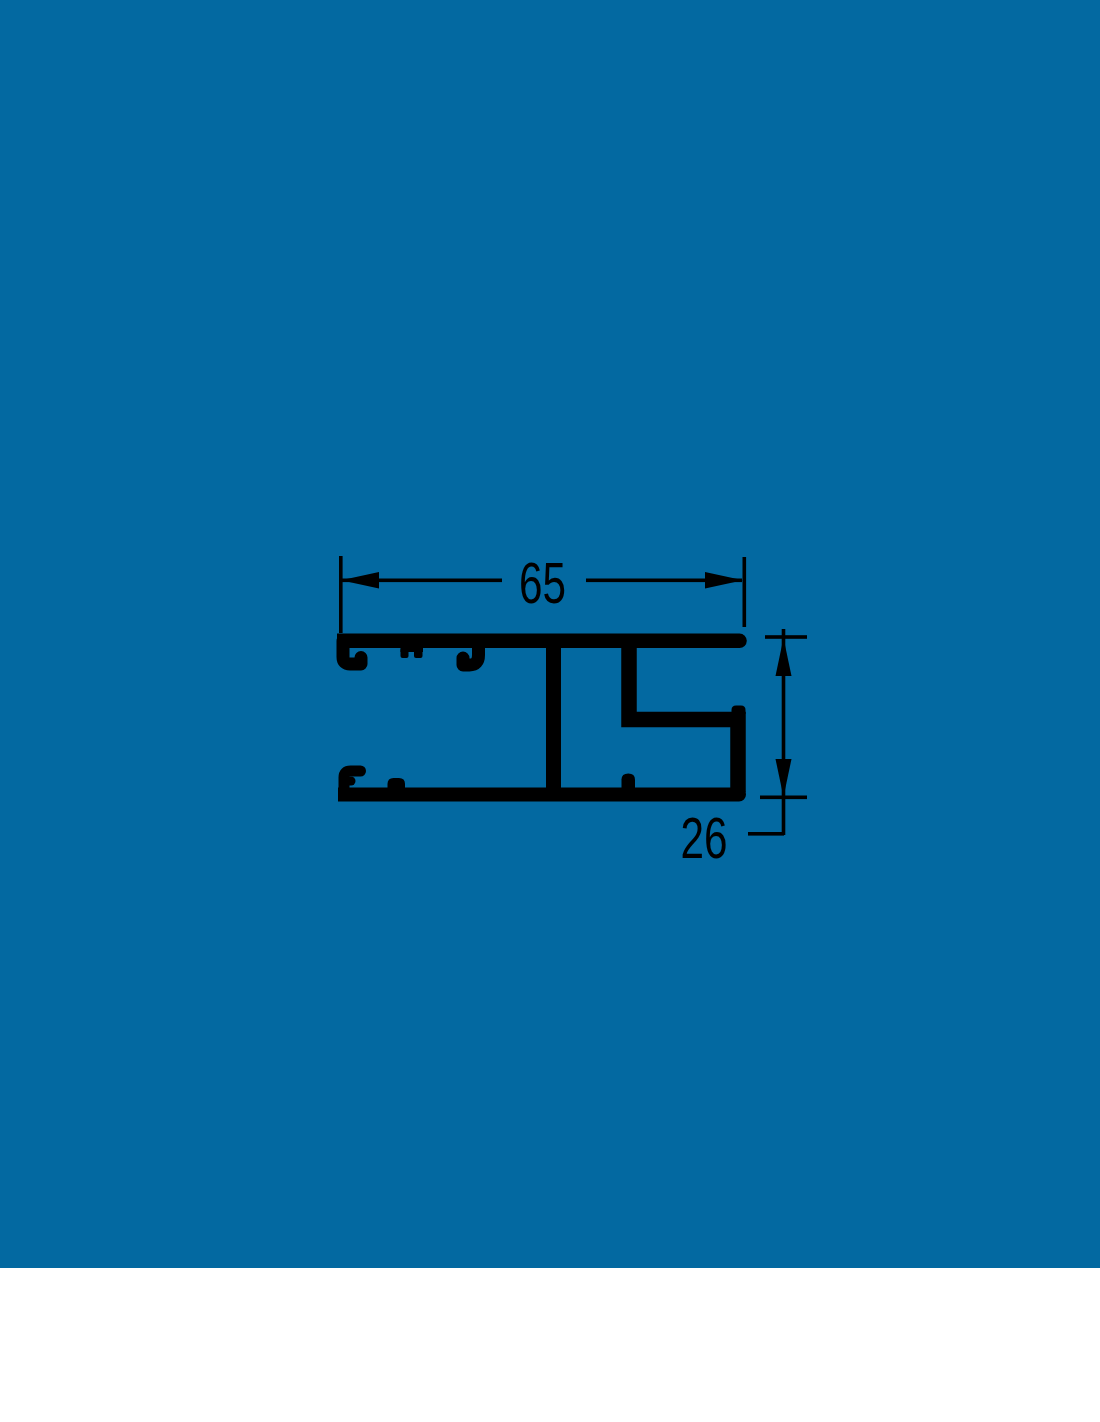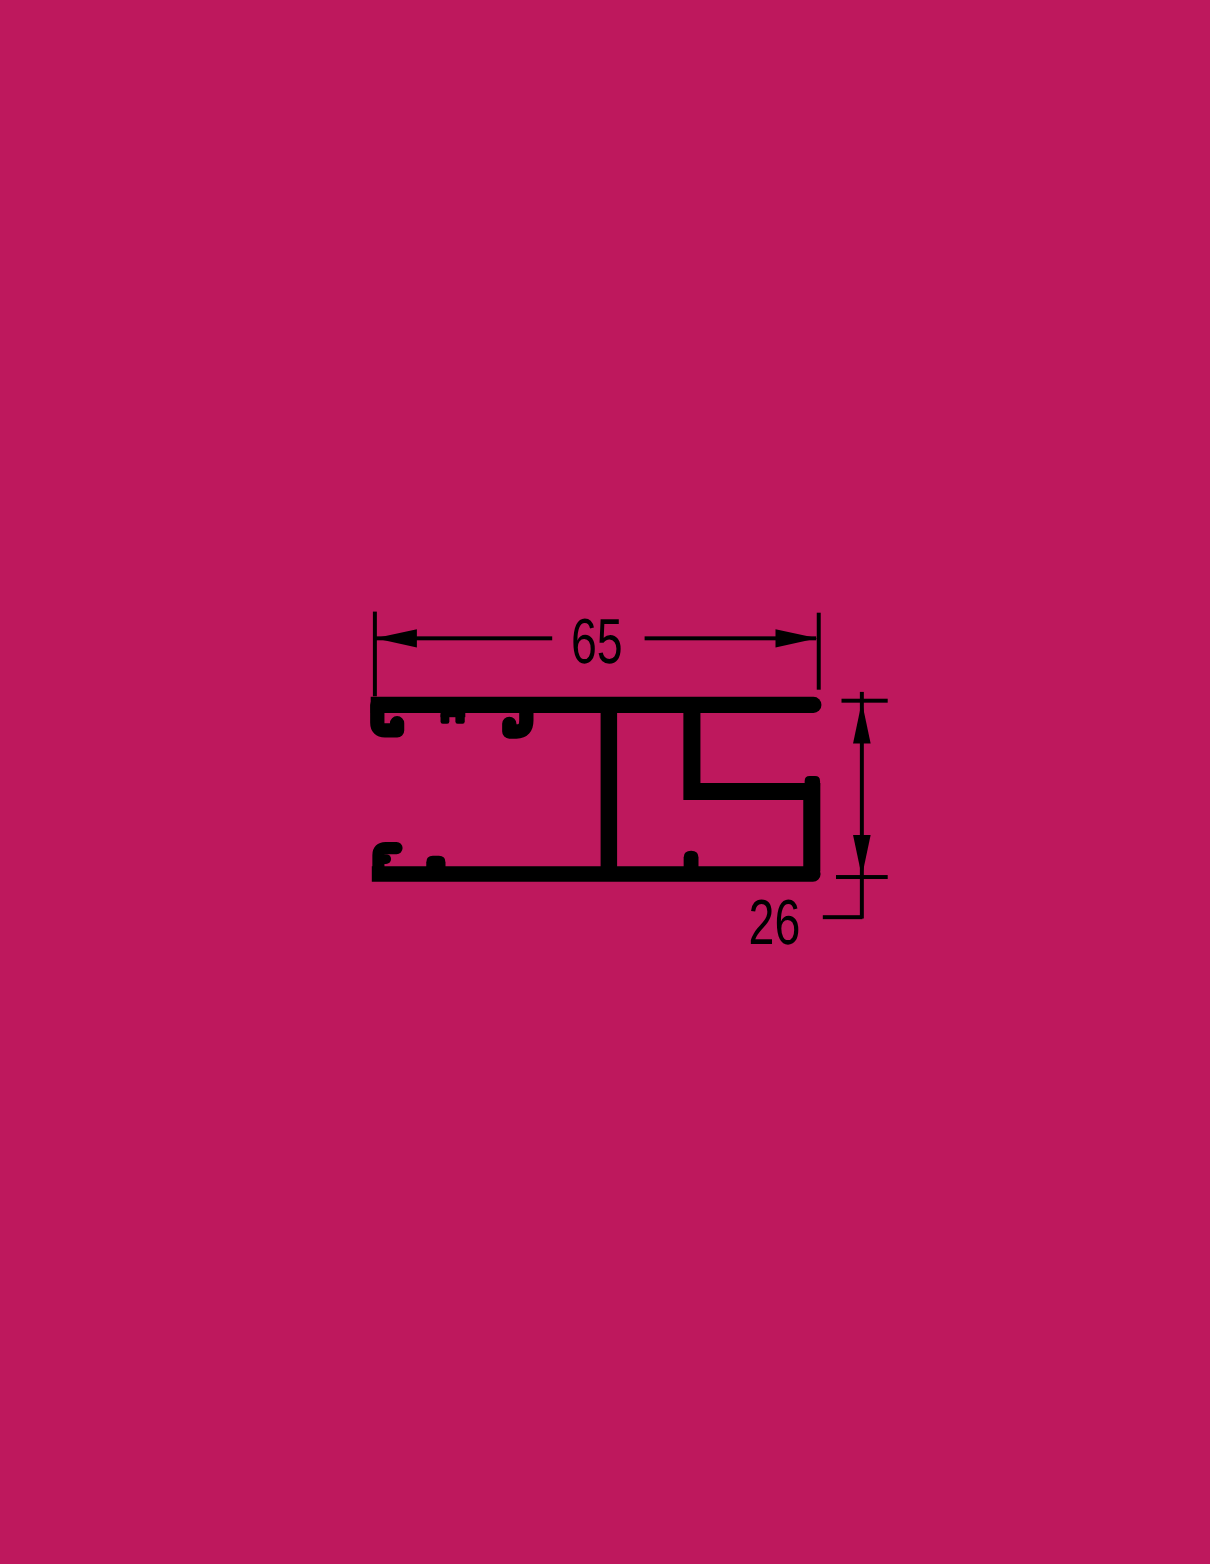--- a/index.html
+++ b/index.html
@@ -8,22 +8,22 @@
   }
   body {
     width: 1100px;
     height: 1422px;
     background: #ffffff;
     overflow: hidden;
   }
   .canvas {
     position: relative;
     width: 1100px;
-    height: 1422px;
-    background: #be185d;
+    height: 1268px;
+    background: #0369a1;
   }
   svg { display: block; }
   .dim-text {
     font-family: "Liberation Sans", sans-serif;
     font-size: 58px;
   }
   .stroked { fill: none; }
 </style>
 </head>
 <body>

